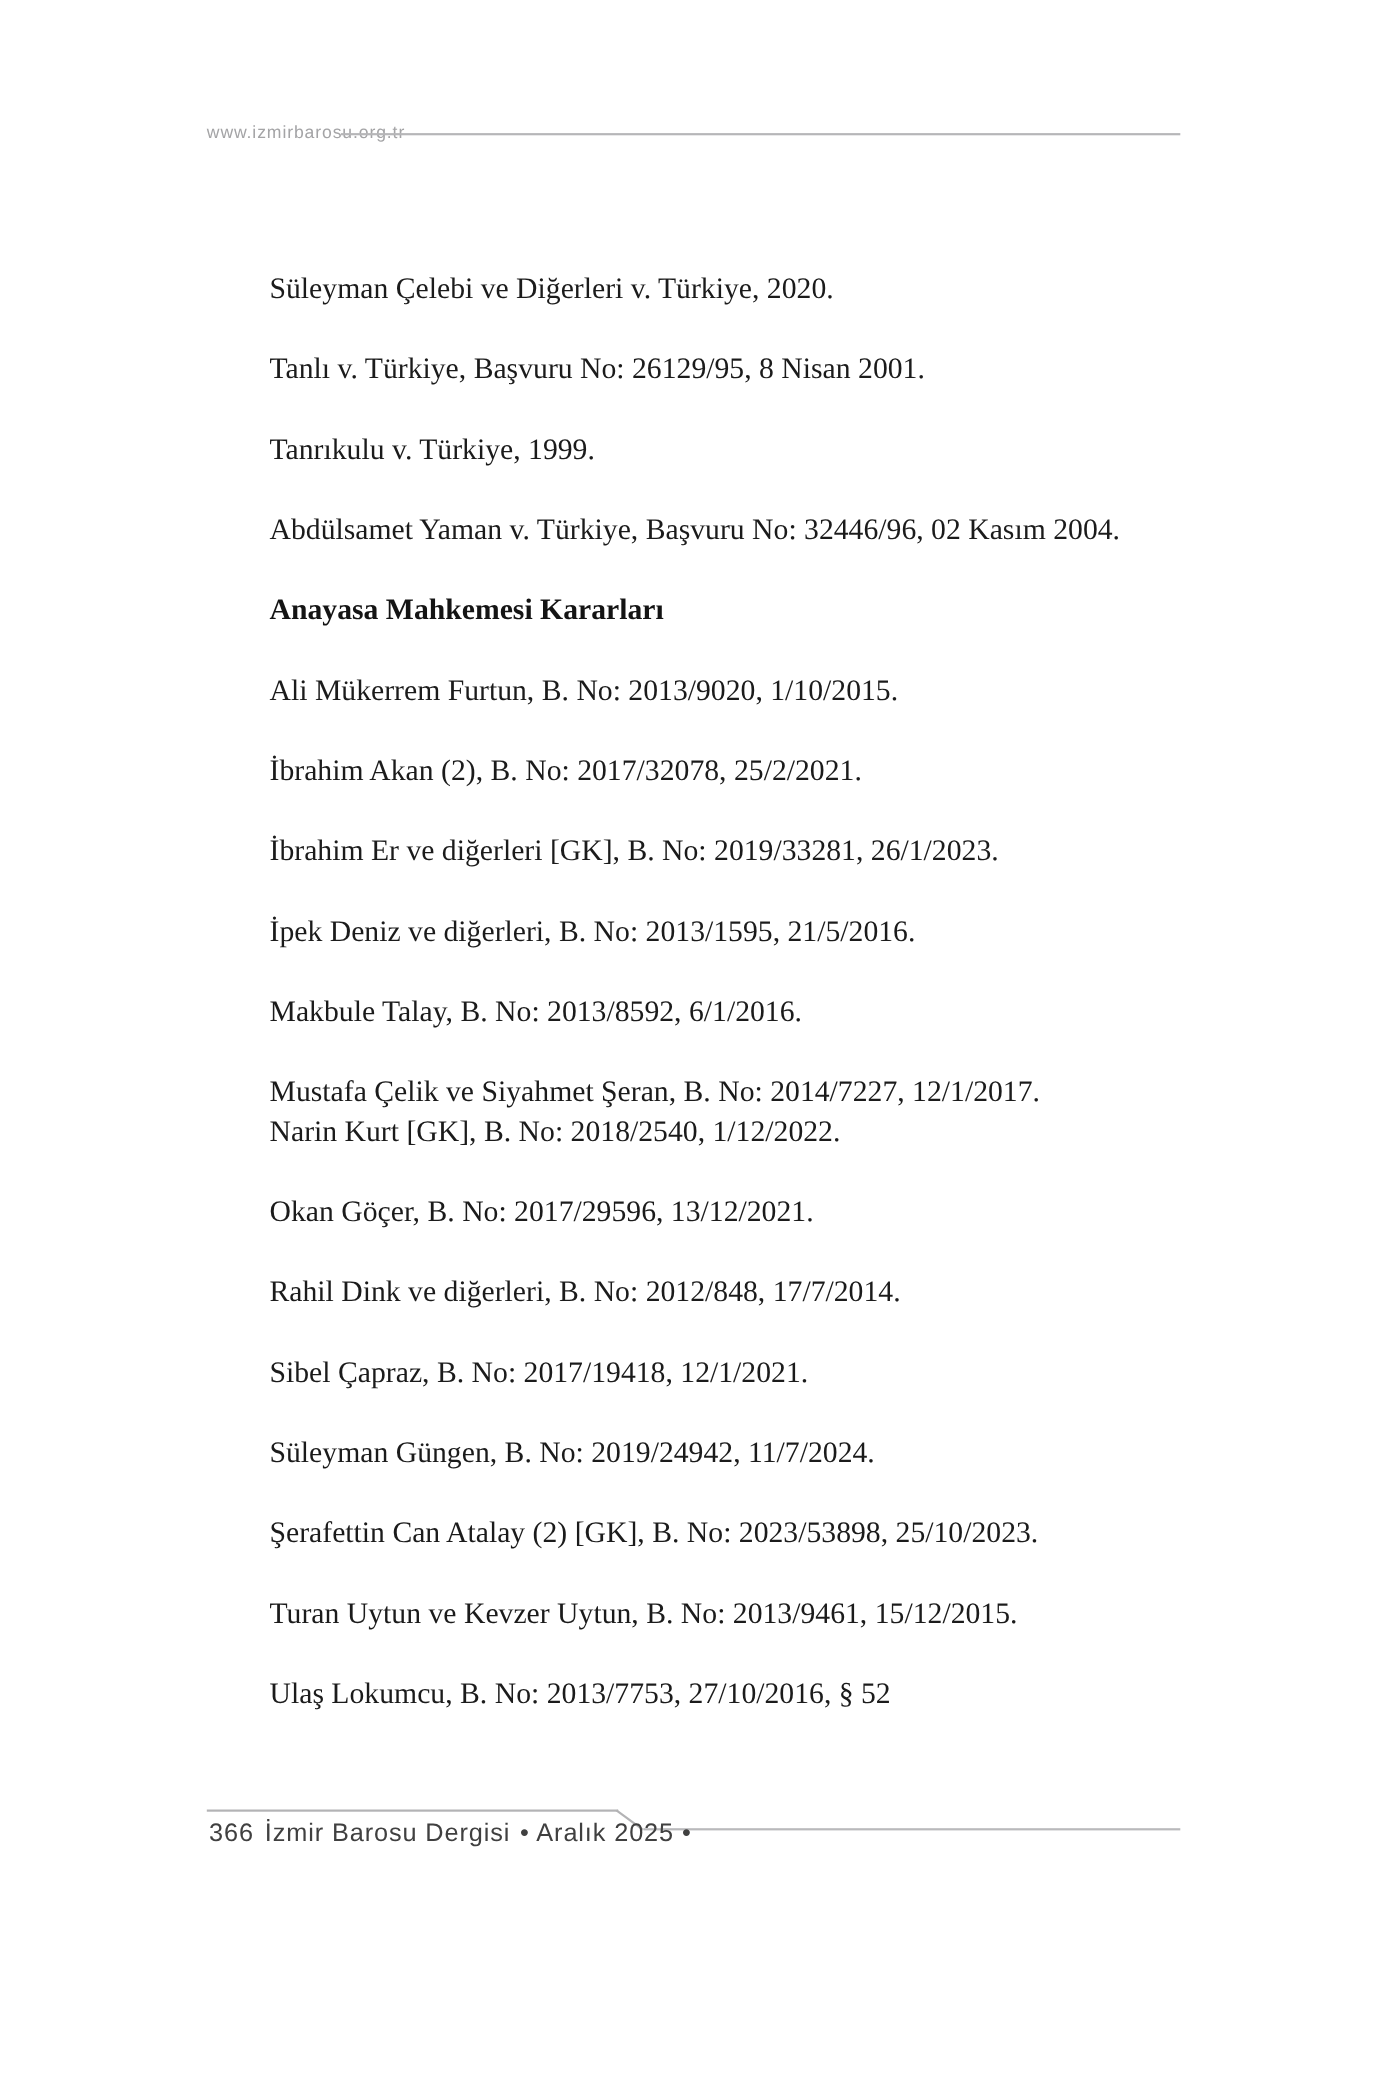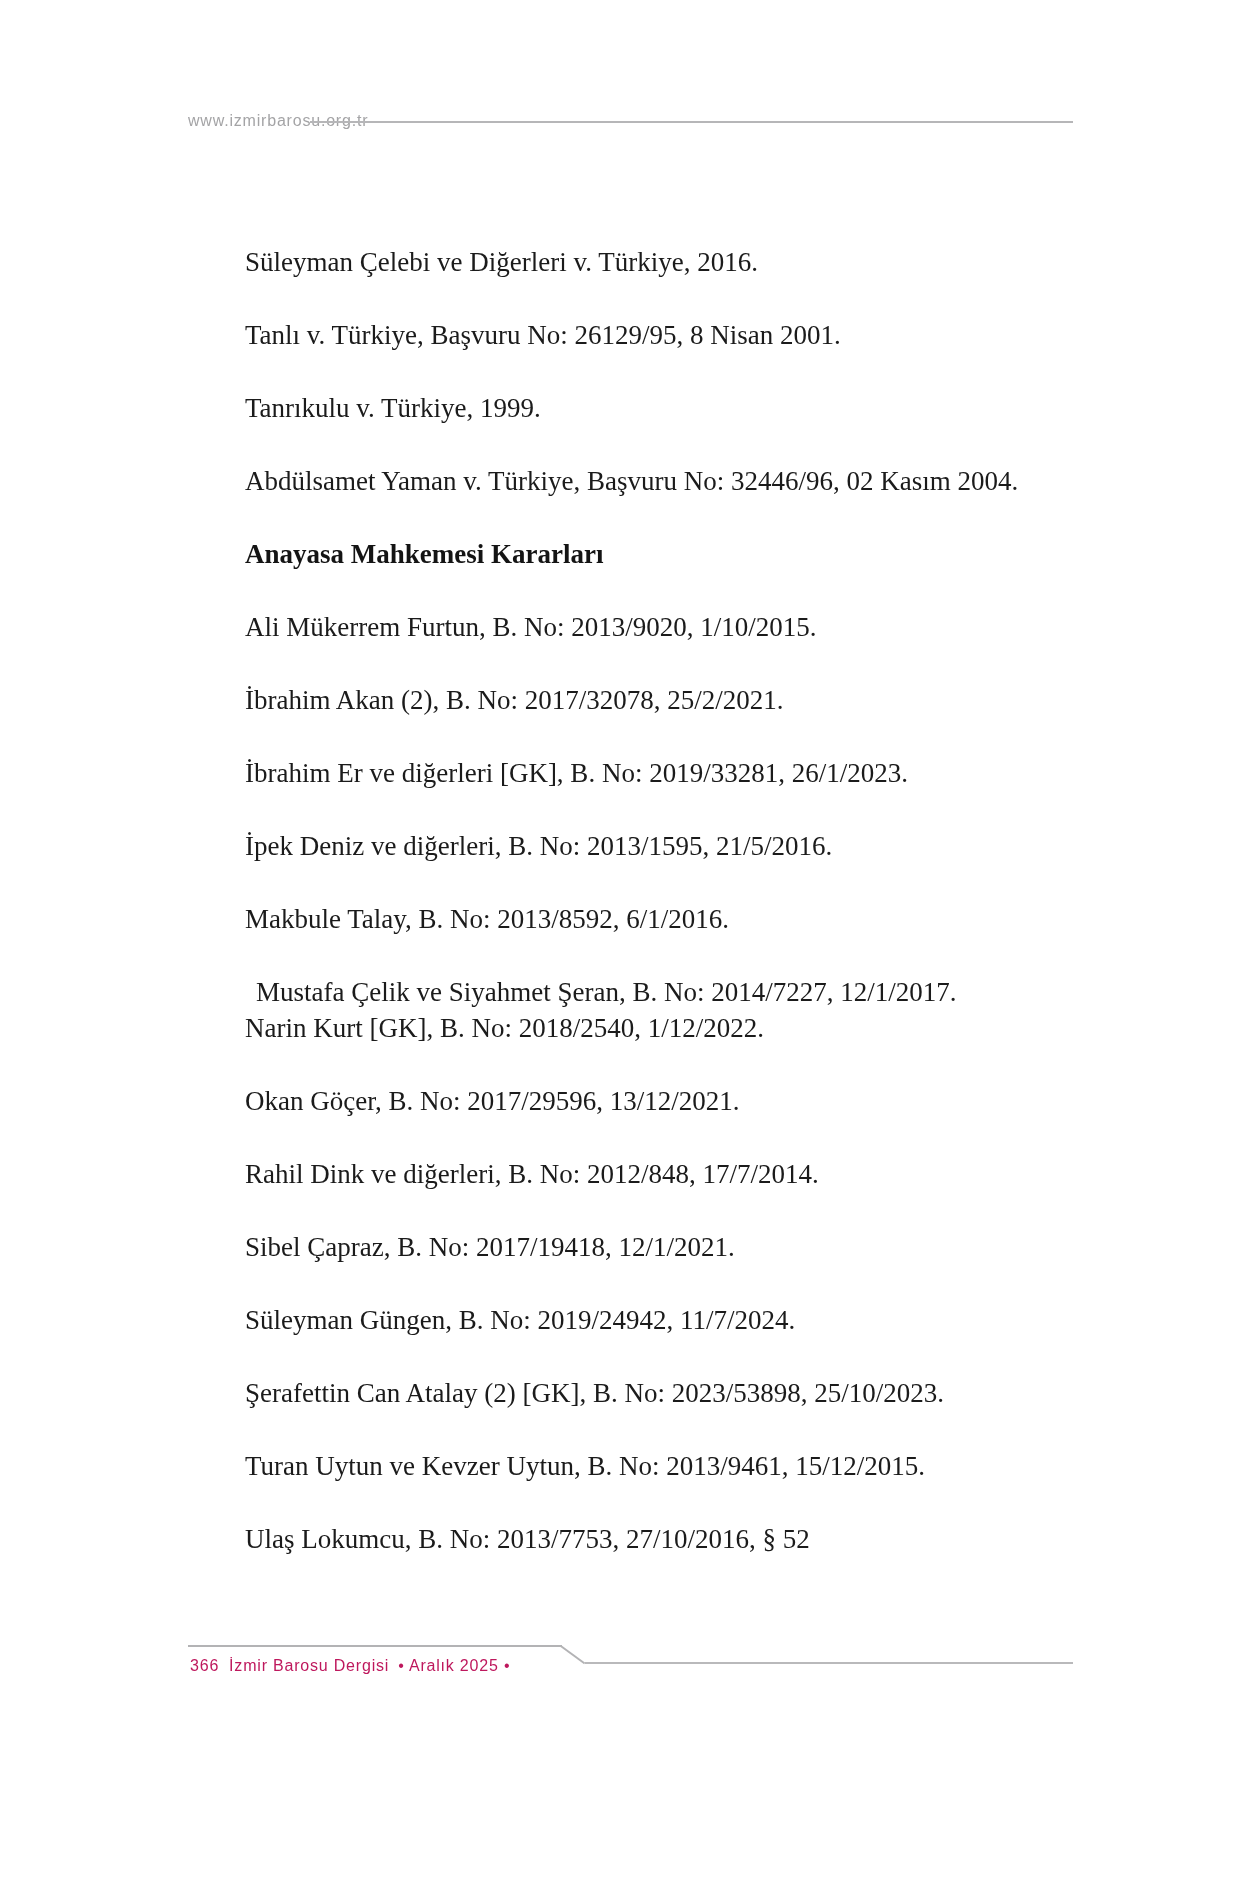--- a/index.html
+++ b/index.html
@@ -41,21 +41,21 @@
     width: 900px;
   }
   .citation {
     font-family: "Liberation Serif", serif;
     font-size: 27px;
     line-height: 36px;
     color: #1b1b1b;
     margin-bottom: 37px;
     white-space: nowrap;
   }
-  .citation.tight { margin-bottom: 0; margin-left: 11px; }
+  .citation.tight { margin-bottom: 0; }
   .section-heading {
     font-family: "Liberation Serif", serif;
     font-size: 27px;
     line-height: 36px;
     font-weight: bold;
     color: #141414;
     margin-bottom: 37px;
     white-space: nowrap;
   }
 
@@ -84,39 +84,39 @@
     top: 1662px;
     width: 488px;
     height: 2px;
     background: #b9b9bb;
   }
   .footer-text {
     position: absolute;
     left: 190px;
     top: 1652px;
     font-family: "Liberation Sans", sans-serif;
-    font-size: 16px;
+    font-size: 23px;
     line-height: 28px;
     letter-spacing: 0.8px;
-    color: #be185d;
+    color: #404040;
     white-space: nowrap;
   }
   .footer-text .page-number { margin-right: 10px; }
   .footer-text .journal-name { margin-right: 9px; }
 </style>
 </head>
 <body>
 
 <div class="page">
 
   <div class="site-url">www.izmirbarosu.org.tr</div>
   <div class="header-rule"></div>
 
   <div class="content">
-    <p class="citation">Süleyman Çelebi ve Diğerleri v. Türkiye, 2016.</p>
+    <p class="citation">Süleyman Çelebi ve Diğerleri v. Türkiye, 2020.</p>
     <p class="citation">Tanlı v. Türkiye, Başvuru No: 26129/95, 8 Nisan 2001.</p>
     <p class="citation">Tanrıkulu v. Türkiye, 1999.</p>
     <p class="citation">Abdülsamet Yaman v. Türkiye, Başvuru No: 32446/96, 02 Kasım 2004.</p>
 
     <p class="section-heading">Anayasa Mahkemesi Kararları</p>
 
     <p class="citation">Ali Mükerrem Furtun, B. No: 2013/9020, 1/10/2015.</p>
     <p class="citation">İbrahim Akan (2), B. No: 2017/32078, 25/2/2021.</p>
     <p class="citation">İbrahim Er ve diğerleri [GK], B. No: 2019/33281, 26/1/2023.</p>
     <p class="citation">İpek Deniz ve diğerleri, B. No: 2013/1595, 21/5/2016.</p>

